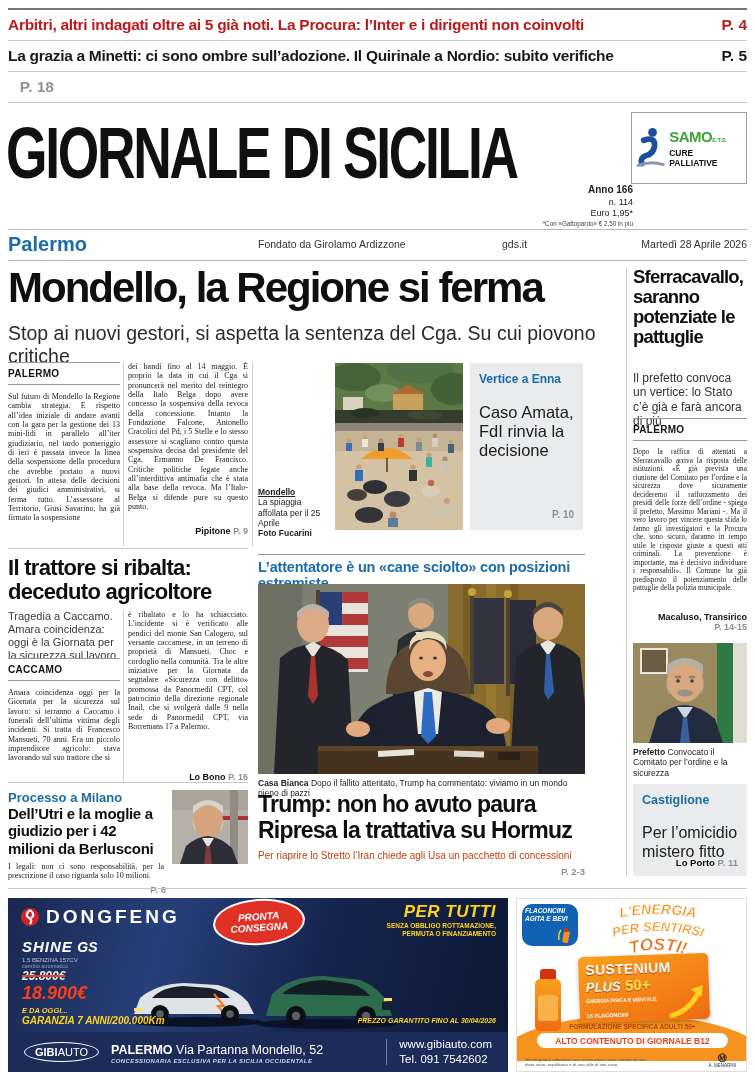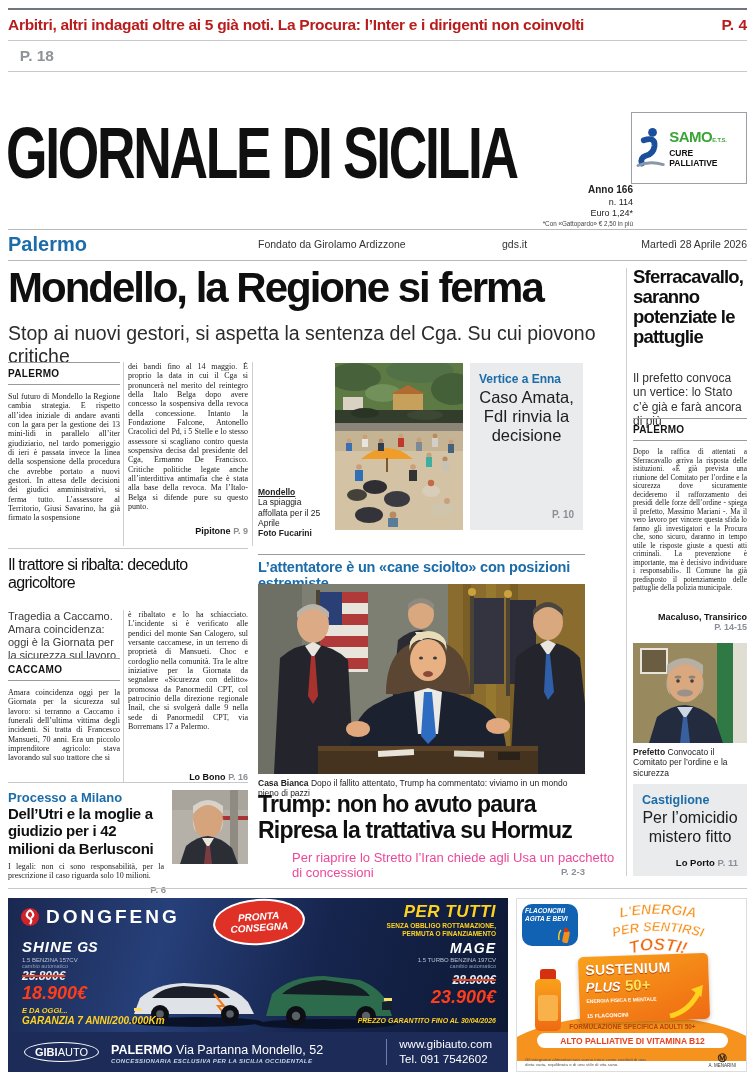--- a/index.html
+++ b/index.html
@@ -22,40 +22,44 @@
   .anno{  text-align:right;color:#222;line-height:1.25;}
   
   .kicker{border-top:1px solid #9a9a9a;border-bottom:1px solid #9a9a9a;
           font-weight:bold;font-size:10px;letter-spacing:.3px;padding:5px 0;color:#111;}
   .bodytext{font-family:"Liberation Serif",serif;font-size:8px;line-height:9.35px;
             text-align:justify;color:#1a1a1a;overflow:hidden;}
   .byline{font-weight:bold;font-size:9px;text-align:right;color:#111;margin-top:2px;}
   .pref{color:#8a9096;font-weight:bold;}
   .graybox{background:#e9ebec;padding:9px;box-sizing:border-box;}
   .box-kicker{color:#1c6ca9;font-weight:bold;font-size:12px;}
-  .box-head{font-size:16.5px;line-height:1.16;color:#202020;margin-top:2px;font-weight:400;text-align:center;}
+  .box-head{font-size:16.5px;line-height:1.16;color:#202020;margin-top:17px;font-weight:400;}
   .box-sub{font-size:10px;line-height:1.22;color:#333;}
   .caption{font-size:8.5px;line-height:1.22;color:#222;}
   
   .dong{background:linear-gradient(105deg,#1a2850 0%,#27407a 30%,#16254e 60%,#0d1834 100%);overflow:hidden;}
   .yellow{color:#ffd21f;}
   .strike{text-decoration:line-through;text-decoration-color:#e8431f;text-decoration-thickness:2px;}
   .sust{background:#fff;border:1px solid #ddd;box-sizing:border-box;overflow:hidden;}
 </style>
 </head>
 <body>
 
 <div class="page">
 
   <div class="abs" style="left:8px;top:8px;width:739px;">
     <div class="teaser-row">
       <span class="teaser-text c-blue">Arbitri, altri indagati oltre ai 5 già noti. La Procura: l’Inter e i dirigenti non coinvolti</span>
       <span class="teaser-page c-blue">P. 4</span>
     </div>
     <div class="teaser-row">
+      <span class="teaser-text c-black">La grazia a Minetti: ci sono ombre sull’adozione. Il Quirinale a Nordio: subito verifiche</span>
+      <span class="teaser-page c-black">P. 5</span>
+    </div>
+    <div class="teaser-row">
       <span class="teaser-page c-gray">P. 18</span>
     </div>
   </div>
 
   <div class="abs nameplate" style="left:6px;top:110px;">GIORNALE DI SICILIA</div>
 
   <div class="abs samo-box" style="left:631px;top:112px;width:106px;height:62px;">
     <svg width="30" height="44" viewBox="0 0 30 44">
       <circle cx="17" cy="6" r="4.5" fill="#1b4f9c"></circle>
       <path d="M8,14 Q20,10 19,20 Q18,28 10,30 Q4,32 6,38" stroke="#1b4f9c" stroke-width="6" fill="none" stroke-linecap="round"></path>
@@ -63,21 +67,21 @@
     </svg>
     <div style="text-align:left;">
       <div><span style="color:#3aa437;font-weight:bold;font-size:15px;letter-spacing:-0.5px;">SAMO</span><span style="color:#3aa437;font-size:5.5px;font-weight:bold;">E.T.S.</span></div>
       <div style="font-weight:bold;font-size:8.5px;color:#111;margin-top:2px;">CURE PALLIATIVE</div>
     </div>
   </div>
 
   <div class="abs anno" style="right:122px;top:184px;width:120px;">
     <div style="font-weight:bold;font-size:10px;">Anno 166</div>
     <div style="font-size:9px;">n. 114</div>
-    <div style="font-size:9px;">Euro 1,24*</div>
+    <div style="font-size:9px;">Euro 1,95*</div>
     <div style="font-size:6.3px;color:#444;margin-top:1px;">*Con «Gattopardo» € 2,50 in più</div>
   </div>
 
   <div class="abs" style="left:8px;top:229px;width:739px;height:30px;border-top:1px solid #b9b9b9;border-bottom:1px solid #b9b9b9;">
     <span class="abs" style="left:0;top:3px;color:#1c6ca9;font-weight:bold;font-size:20px;">Palermo</span>
     <span class="abs" style="left:250px;top:8px;font-size:10.5px;color:#333;">Fondato da Girolamo Ardizzone</span>
     <span class="abs" style="left:494px;top:8px;font-size:10.5px;color:#333;">gds.it</span>
     <span class="abs" style="right:0;top:8px;font-size:10.5px;color:#333;">Martedì 28 Aprile 2026</span>
   </div>
 
@@ -155,21 +159,21 @@
       <rect x="53" y="155" width="10" height="9" fill="#5b7c99"></rect>
   </svg>
 
   <div class="abs graybox" style="left:470px;top:363px;width:113px;height:167px;">
     <div class="box-kicker">Vertice a Enna</div>
     <div class="box-head">Caso Amata, FdI rinvia la decisione</div>
     <div class="abs pref" style="right:9px;bottom:10px;font-size:10px;">P. 10</div>
   </div>
 
   <div class="abs hrule" style="left:8px;top:548px;width:240px;"></div>
-  <div class="abs" style="left:8px;top:556px;width:246px;font-weight:normal;font-size:16px;letter-spacing:-0.7px;line-height:1.1;color:#0f0f0f;">Il trattore si ribalta: deceduto agricoltore</div>
+  <div class="abs" style="left:8px;top:556px;width:246px;font-weight:bold;font-size:22px;letter-spacing:-0.7px;line-height:1.1;color:#0f0f0f;">Il trattore si ribalta: deceduto agricoltore</div>
   <div class="abs" style="left:8px;top:610px;width:110px;font-size:11px;line-height:1.18;color:#3a3a3a;">Tragedia a Caccamo. Amara coincidenza: oggi è la Giornata per la sicurezza sul lavoro</div>
   <div class="abs kicker" style="left:8px;top:658px;width:112px;">CACCAMO</div>
   <div class="abs bodytext" style="left:8px;top:688px;width:112px;height:96px;">Amara coincidenza oggi per la Giornata per la sicurezza sul lavoro: si terranno a Caccamo i funerali dell’ultima vittima degli incidenti. Si tratta di Francesco Mansueti, 70 anni. Era un piccolo imprenditore agricolo: stava lavorando sul suo trattore che si</div>
   <div class="abs vrule" style="left:123px;top:610px;height:172px;"></div>
   <div class="abs" style="left:128px;top:610px;width:120px;height:174px;">
     <div class="bodytext" style="height:160px;">è ribaltato e lo ha schiacciato. L’incidente si è verificato alle pendici del monte San Calogero, sul versante caccamese, in un terreno di proprietà di Mansueti. Choc e cordoglio nella comunità. Tra le altre iniziative per la Giornata da segnalare «Sicurezza con delitto» promossa da Panormedil CPT, col patrocinio della direzione regionale Inail, che si svolgerà dalle 9 nella sede di Panormedil CPT, via Borremans 17 a Palermo.</div>
     <div class="byline">
       <span>Lo Bono</span>
       <span class="pref">P. 16</span>
     </div>
@@ -241,21 +245,21 @@
 
   <div class="abs caption" style="left:258px;top:778px;width:327px;">
     <span style="font-weight:bold;">Casa Bianca</span>
     <span>Dopo il fallito attentato, Trump ha commentato: viviamo in un mondo pieno di pazzi</span>
   </div>
 
   <div class="abs" style="left:258px;top:792px;width:327px;font-weight:bold;font-size:23px;letter-spacing:-0.8px;line-height:1.12;color:#0f0f0f;">
     <div>Trump: non ho avuto paura</div>
     <div>Ripresa la trattativa su Hormuz</div>
   </div>
-  <div class="abs" style="left:258px;top:850px;width:327px;font-size:13px;color:#ec4899;margin-left:34px;">Per riaprire lo Stretto l’Iran chiede agli Usa un pacchetto di concessioni</div>
+  <div class="abs" style="left:258px;top:850px;width:327px;font-size:10px;color:#c2410c;">Per riaprire lo Stretto l’Iran chiede agli Usa un pacchetto di concessioni</div>
   <div class="abs pref" style="left:258px;top:866px;width:327px;text-align:right;font-size:9.5px;">P. 2-3</div>
 
   <div class="abs hrule" style="left:8px;top:782px;width:240px;"></div>
   <div class="abs" style="left:8px;top:790px;width:158px;">
     <div style="color:#1c6ca9;font-weight:bold;font-size:13px;">Processo a Milano</div>
     <div style="font-weight:bold;font-size:15px;line-height:1.15;letter-spacing:-0.3px;margin-top:0;color:#101010;">Dell’Utri e la moglie a giudizio per i 42 milioni da Berlusconi</div>
     <div class="bodytext" style="width:156px;margin-top:5px;height:20px;">I legali: non ci sono responsabilità, per la prescrizione il caso riguarda solo 10 milioni.</div>
     <div class="pref" style="text-align:right;font-size:9.5px;margin-top:2px;">P. 6</div>
   </div>
   <svg class="abs" style="left:172px;top:790px;" width="76" height="74" viewBox="0 0 76 74">
@@ -338,27 +342,20 @@
       <div style="color:#fff;font-style:italic;font-weight:bold;">
         <span style="font-size:15px;letter-spacing:1px;">SHINE</span>
         <span style="font-size:14px;">GS</span>
       </div>
       <div style="color:#b9c4d6;font-size:6px;margin-top:1px;">1.5 BENZINA 157CV</div>
       <div style="color:#8fa0bd;font-size:5.5px;">cambio automatico</div>
       <div class="strike" style="color:#e9edf4;font-style:italic;font-weight:bold;font-size:12px;">25.800€</div>
       <div style="color:#ff3d1a;font-style:italic;font-weight:bold;font-size:18px;">18.900€</div>
     </div>
 
-    <div class="abs" style="right:12px;top:42px;text-align:right;">
-      <div style="color:#fff;font-style:italic;font-weight:bold;font-size:14px;letter-spacing:1px;">MAGE</div>
-      <div style="color:#b9c4d6;font-size:6px;margin-top:1px;">1.5 TURBO BENZINA 197CV</div>
-      <div style="color:#8fa0bd;font-size:5.5px;">cambio automatico</div>
-      <div class="strike" style="color:#e9edf4;font-style:italic;font-weight:bold;font-size:12px;margin-top:4px;">28.900€</div>
-      <div style="color:#ff3d1a;font-style:italic;font-weight:bold;font-size:18px;">23.900€</div>
-    </div>
 
     <svg class="abs" style="left:118px;top:60px;" width="272" height="72" viewBox="0 0 272 72">
       <ellipse cx="70" cy="64" rx="66" ry="5" fill="#0a1228"></ellipse>
       <ellipse cx="200" cy="66" rx="70" ry="5" fill="#0a1228"></ellipse>
       <path d="M8,56 L14,40 Q30,26 58,25 L92,27 Q112,32 122,44 L128,56 Z" fill="#dfe2e6"></path>
       <path d="M26,40 Q36,29 57,28 L84,30 Q98,33 104,40 Z" fill="#1a1f2a"></path>
       <path d="M88,36 L98,48 L92,48 L100,58" stroke="#f07818" stroke-width="2" fill="none"></path>
       <circle cx="34" cy="56" r="9" fill="#0d0f14"></circle>
         <circle cx="34" cy="56" r="3.8" fill="#5a6068"></circle>
       <circle cx="104" cy="56" r="9" fill="#0d0f14"></circle>
@@ -438,21 +435,21 @@
       </div>
       <div style="color:#fff;font-size:5px;font-weight:bold;margin-top:2px;">ENERGIA FISICA E MENTALE</div>
       <div style="position:absolute;left:7px;bottom:4px;color:#fff;font-size:5.5px;font-weight:bold;">15 FLACONCINI</div>
       <svg width="40" height="34" viewBox="0 0 40 34" style="position:absolute;right:2px;bottom:2px;">
         <path d="M2,32 Q22,28 32,8" stroke="#ffd21f" stroke-width="5" fill="none"></path>
         <path d="M24,6 L36,2 L34,14 Z" fill="#ffd21f"></path>
       </svg>
     </div>
 
     <div class="abs" style="left:0;top:124px;width:231px;text-align:center;color:#b3450a;font-weight:bold;font-size:6.5px;">FORMULAZIONE SPECIFICA ADULTI 50+</div>
-    <div class="abs" style="left:20px;top:134px;width:191px;height:15px;background:#fff;border-radius:8px;display:flex;align-items:center;justify-content:center;color:#e8431f;font-weight:bold;font-size:8.5px;">ALTO PALLIATIVE DI VITAMINA B12</div>
+    <div class="abs" style="left:20px;top:134px;width:191px;height:15px;background:#fff;border-radius:8px;display:flex;align-items:center;justify-content:center;color:#e8431f;font-weight:bold;font-size:8.5px;">ALTO CONTENUTO DI GIORNALE B12</div>
 
     <div class="abs" style="left:8px;bottom:3px;width:130px;font-size:4.4px;color:#555;line-height:1.3;">Gli integratori alimentari non vanno intesi come sostituti di una dieta varia, equilibrata e di uno stile di vita sano.</div>
     <div class="abs" style="right:10px;bottom:3px;text-align:center;">
       <div style="font-weight:bold;font-size:9px;color:#222;line-height:1;">Ⓜ</div>
       <div style="font-size:4.5px;color:#333;">A. MENARINI</div>
     </div>
   </div>
 
 </div>
 

